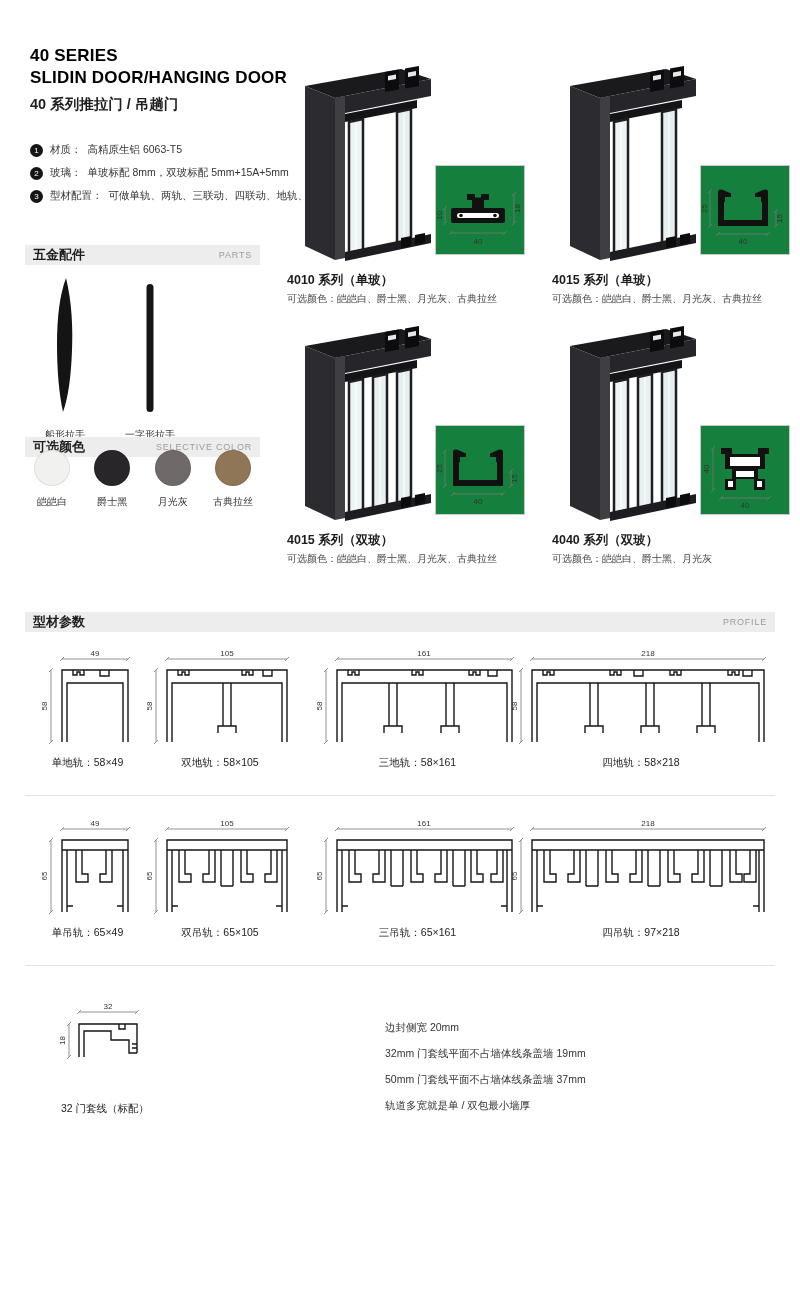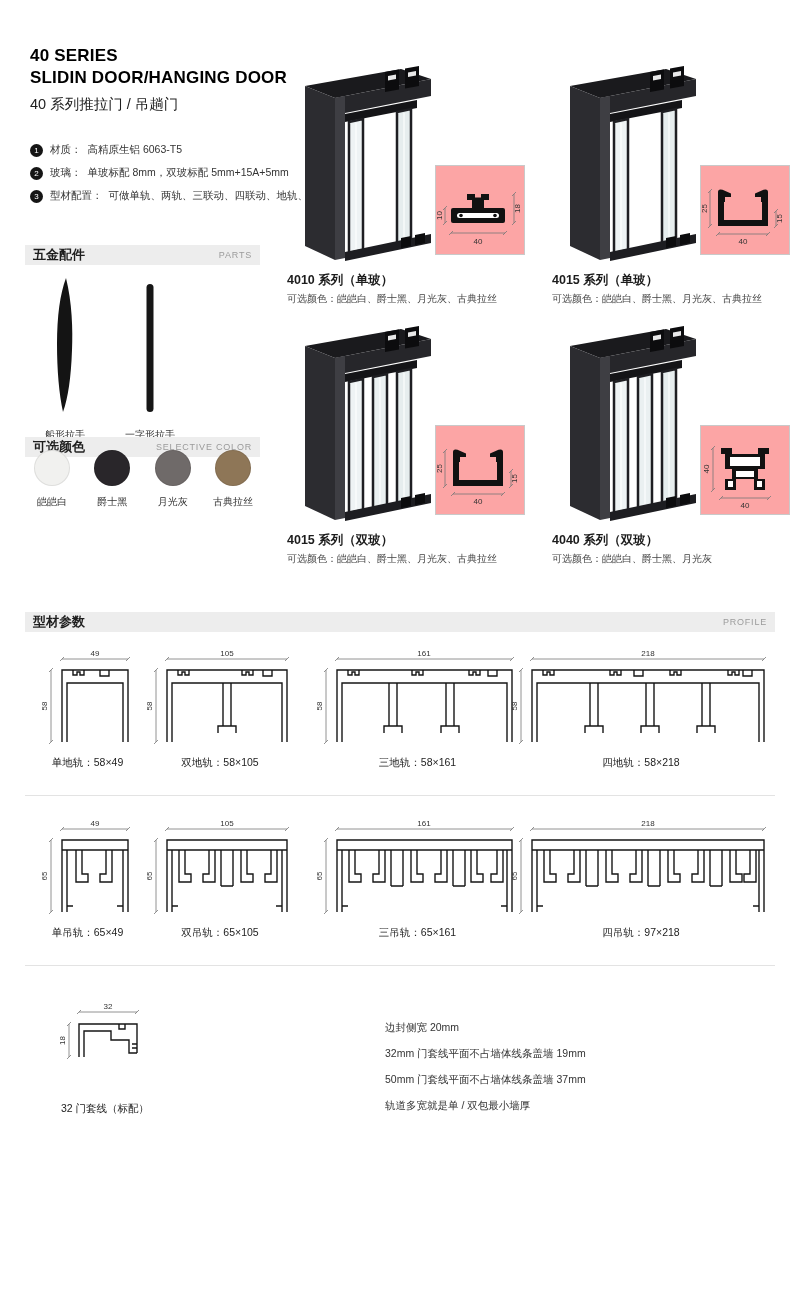--- a/index.html
+++ b/index.html
@@ -2,21 +2,21 @@
 <html><head>
 <meta charset="utf-8">
 <style>
   * { margin:0; padding:0; box-sizing:border-box; }
   body { font-family:"Liberation Sans", sans-serif; background:#ffffff; color:#222; }
   .page { position:relative; width:800px; height:1300px; background:#fff; overflow:hidden; }
 
   
   .hd { position:absolute; left:30px; top:45px; }
   .hd .en { font-size:17px; font-weight:bold; color:#000000; line-height:22px; letter-spacing:.2px; }
-  .hd .cn { font-size:14.5px; font-weight:normal; color:#1e1e1e; margin-top:6px; }
+  .hd .cn { font-size:14.5px; font-weight:bold; color:#1e1e1e; margin-top:6px; }
 
   .specs { position:absolute; left:30px; top:143px; }
   .spec { display:flex; align-items:center; margin-bottom:9px; font-size:10.5px; color:#333; }
   .spec .num { width:13px; height:13px; border-radius:50%; background:#151515; color:#fff;
                font-size:8px; display:flex; align-items:center; justify-content:center; margin-right:7px; flex:none; }
   .spec .lb { margin-right:6px; color:#333; }
 
   
   .bar { position:absolute; height:20px; background:#ededed; display:flex; align-items:center;
          justify-content:space-between; padding:0 8px; }
@@ -31,21 +31,21 @@
   
   .swatches { position:absolute; left:25px; top:450px; width:235px; display:flex; justify-content:space-between; }
   .swi { width:54px; text-align:center; }
   .swatch { width:36px; height:36px; border-radius:50%; margin:0 auto; border:1px solid rgba(0,0,0,.08); }
   .swlbl { font-size:10px; color:#333; margin-top:9px; white-space:nowrap; }
 
   
   .product { position:absolute; width:245px; height:255px; }
   .door-slot { position:absolute; left:0; top:0; width:150px; height:205px; }
   .door-slot.single .pane-mid { display:none; }
-  .pbox { position:absolute; left:150px; top:103px; width:90px; height:90px; border:1px solid #c9c9c9; background:#fca5a5; }
+  .pbox { position:absolute; left:150px; top:103px; width:90px; height:90px; border:1px solid #c9c9c9; background:#15803d; }
   .pname { position:absolute; left:2px; top:210px; font-size:12.5px; font-weight:bold; color:#1c1c1c; }
   .pcolors { position:absolute; left:2px; top:230px; font-size:10px; color:#444; }
 
   
   .trow { position:absolute; left:25px; width:750px; }
   .titem { position:absolute; top:0; }
   .tcap { text-align:center; font-size:10.5px; color:#222; margin-top:6px; }
   .hr { position:absolute; left:25px; width:750px; height:1px; background:#e3e3e3; }
 
   svg text { font-family:"Liberation Sans", sans-serif; }

